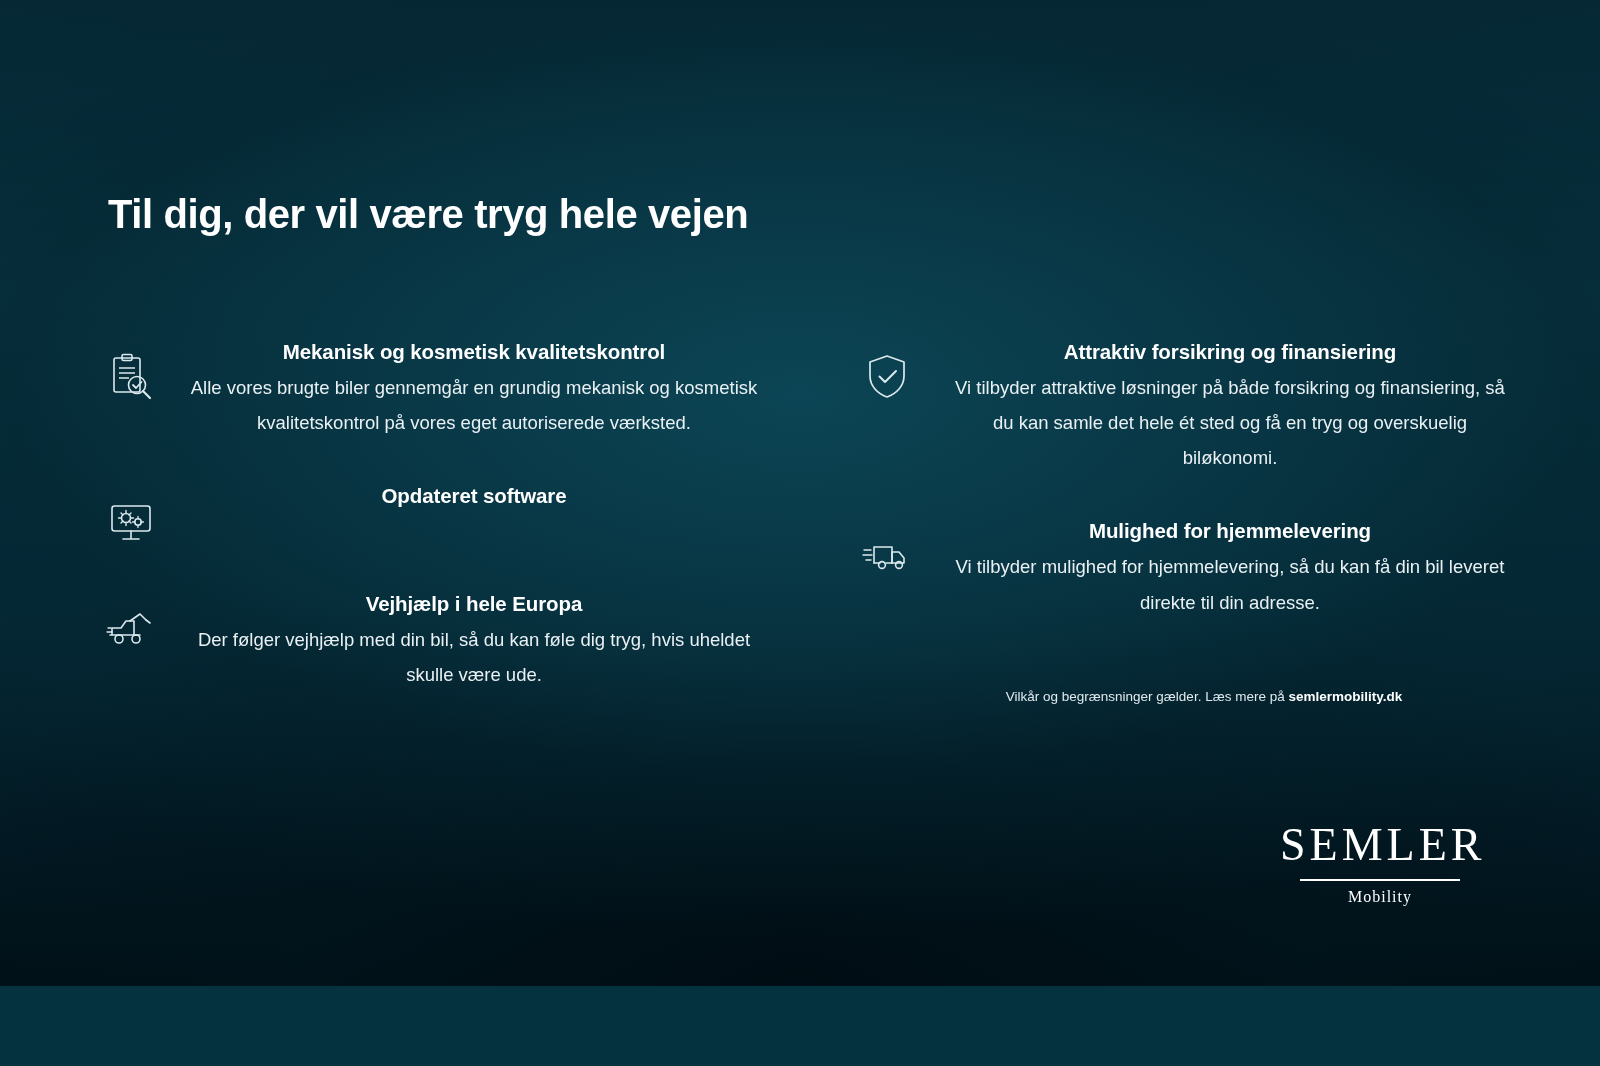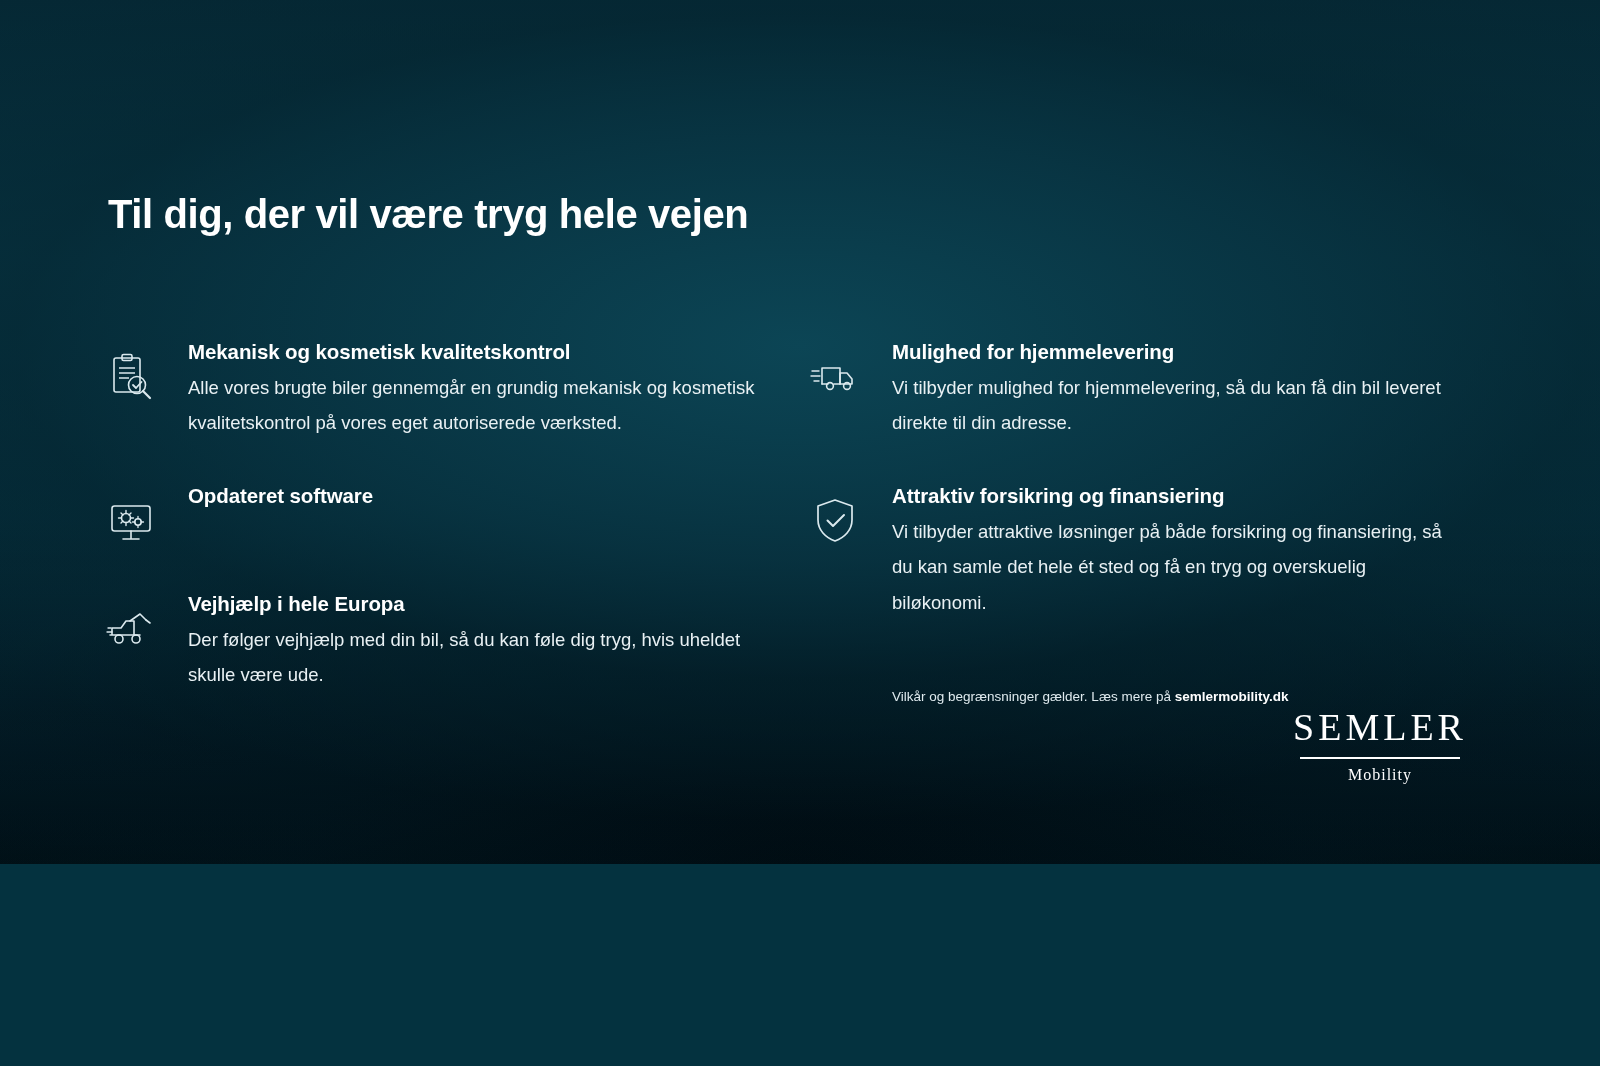--- a/index.html
+++ b/index.html
@@ -10,21 +10,21 @@
     width: 1600px;
     height: 1066px;
     overflow: hidden;
     font-family: "Liberation Sans", sans-serif;
     background: #04323f;
     color: #ffffff;
   }
   .page {
     position: relative;
     width: 1600px;
-    height: 864px;
+    height: 986px;
     background:
       radial-gradient(ellipse 70% 55% at 50% 40%, rgba(12, 70, 86, 0.95) 0%, rgba(8, 52, 66, 0.85) 45%, rgba(4, 36, 47, 0.6) 70%, rgba(2, 24, 33, 0.2) 100%),
       radial-gradient(ellipse 90% 70% at 50% 100%, rgba(0, 10, 16, 0.95) 0%, rgba(1, 19, 27, 0.7) 35%, rgba(3, 33, 43, 0.15) 65%, rgba(4, 44, 56, 0) 100%),
       linear-gradient(180deg, #062c39 0%, #083847 30%, #05303e 60%, #021620 88%, #000a0f 100%);
     box-sizing: border-box;
     padding-left: 17px;
   }
   .title {
     position: absolute;
     left: 108px;
@@ -34,21 +34,22 @@
     letter-spacing: -0.4px;
     color: #ffffff;
     margin: 0;
   }
   .columns {
     position: absolute;
     left: 100px;
     top: 340px;
     width: 1420px;
     display: flex;
-    gap: 44px;
+    gap: 96px;
+    text-align: center;
   }
   .col {
     width: 660px;
     display: flex;
     flex-direction: column;
   }
   .feature {
     display: flex;
     align-items: flex-start;
     margin-bottom: 44px;
@@ -94,21 +95,21 @@
   }
   .logo {
     position: absolute;
     right: 120px;
     bottom: 80px;
     text-align: center;
     width: 200px;
   }
   .logo .word {
     font-family: "Liberation Serif", serif;
-    font-size: 38px;
+    font-size: 46px;
     letter-spacing: 4px;
     color: #ffffff;
     line-height: 1.1;
     margin-top: 15px;
   }
   .logo .rule {
     height: 2px;
     background: #ffffff;
     margin: 8px auto 7px auto;
     width: 160px;
@@ -181,48 +182,48 @@
           <p>Der følger vejhjælp med din bil, så du kan føle dig tryg, hvis uheldet skulle være ude.</p>
         </div>
       </div>
 
     </div>
 
     <div class="col">
 
       <div class="feature">
         <span class="icon-wrap">
+          <svg width="52" height="52" viewBox="0 0 52 52" fill="none" stroke="#dbe9ee" stroke-width="1.7">
+            <path d="M25 4l17 6v14c0 10-7.5 17.5-17 21C15.5 41.5 8 34 8 24V10l17-6z" stroke-linejoin="round"></path>
+            <path d="M17.5 24.5l5.5 5.5 11-11" stroke-width="2" stroke-linecap="round" stroke-linejoin="round"></path>
+          </svg>
+        </span>
+        <div class="text">
+          <h3>Attraktiv forsikring og finansiering</h3>
+          <p>Vi tilbyder attraktive løsninger på både forsikring og finansiering, så du kan samle det hele ét sted og få en tryg og overskuelig biløkonomi.</p>
+        </div>
+      </div>
+
+      <div class="feature">
+        <span class="icon-wrap">
           <svg width="52" height="52" viewBox="0 0 52 52" fill="none" stroke="#dbe9ee" stroke-width="1.6">
             <path d="M12 32V16h18v16" stroke-linejoin="round" stroke-linecap="round"></path>
             <path d="M30 21h7l5 6v5h-12z" stroke-linejoin="round" stroke-linecap="round"></path>
             <path d="M12 32h6M24 32h6" stroke-linecap="round"></path>
             <circle cx="20" cy="34" r="3.4"></circle>
             <circle cx="37" cy="34" r="3.4"></circle>
             <path d="M2 19h7M1 24h9M4 29h5" stroke-width="1.4" stroke-linecap="round"></path>
           </svg>
         </span>
         <div class="text">
           <h3>Mulighed for hjemmelevering</h3>
           <p>Vi tilbyder mulighed for hjemmelevering, så du kan få din bil leveret direkte til din adresse.</p>
         </div>
       </div>
 
-      <div class="feature">
-        <span class="icon-wrap">
-          <svg width="52" height="52" viewBox="0 0 52 52" fill="none" stroke="#dbe9ee" stroke-width="1.7">
-            <path d="M25 4l17 6v14c0 10-7.5 17.5-17 21C15.5 41.5 8 34 8 24V10l17-6z" stroke-linejoin="round"></path>
-            <path d="M17.5 24.5l5.5 5.5 11-11" stroke-width="2" stroke-linecap="round" stroke-linejoin="round"></path>
-          </svg>
-        </span>
-        <div class="text">
-          <h3>Attraktiv forsikring og finansiering</h3>
-          <p>Vi tilbyder attraktive løsninger på både forsikring og finansiering, så du kan samle det hele ét sted og få en tryg og overskuelig biløkonomi.</p>
-        </div>
-      </div>
-
       <div class="disclaimer">
         <div>
           <span>Vilkår og begrænsninger gælder. Læs mere på </span><b>semlermobility.dk</b>
         </div>
       </div>
 
     </div>
 
   </div>
 

